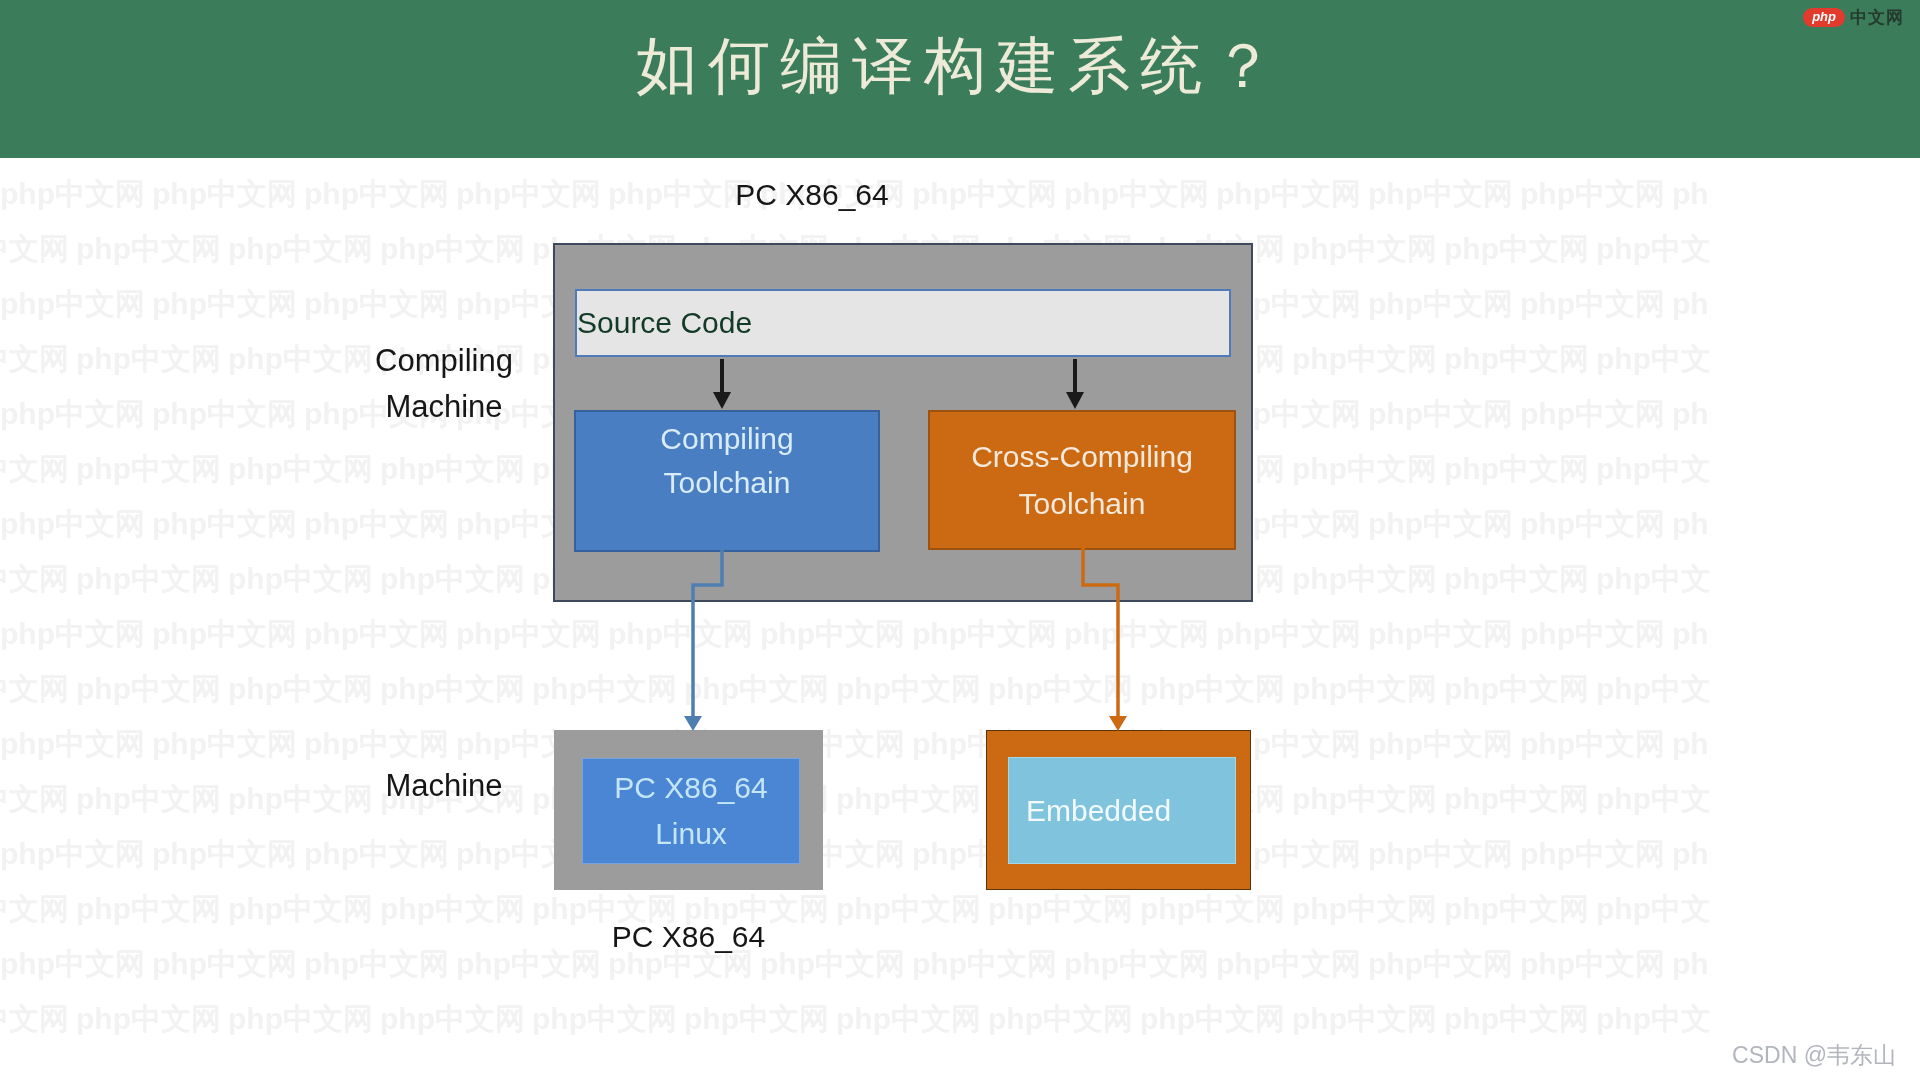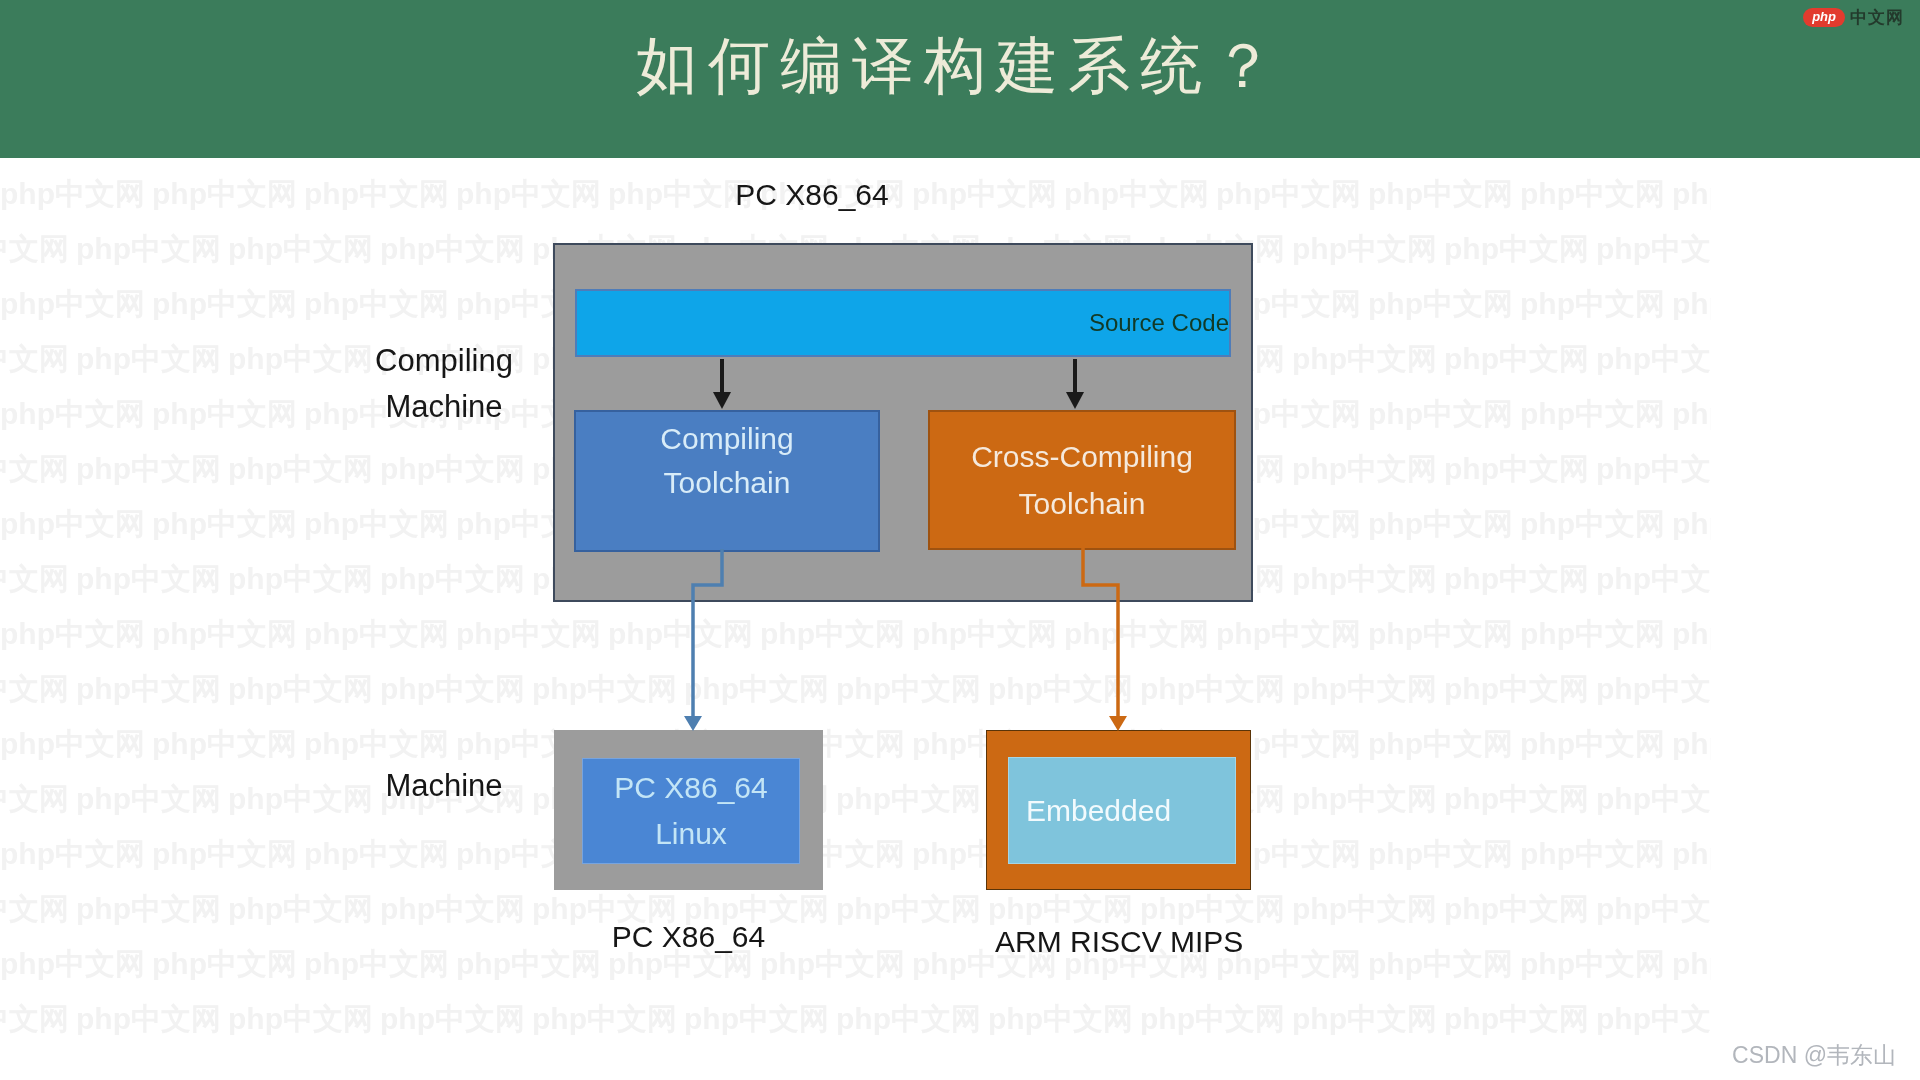--- a/index.html
+++ b/index.html
@@ -55,23 +55,23 @@
   }
   .compiling-label{top:338px;}
   .running-label{top:763px;}
   
   .container-box{
     position:absolute;left:553px;top:243px;width:700px;height:359px;
     background:#9C9C9C;border:2px solid #3E4A5C;box-sizing:border-box;
   }
   .source-box{
     position:absolute;left:20px;top:44px;width:656px;height:68px;
-    background:#0ea5e9;border:2px solid #4F7CB8;box-sizing:border-box;
-    display:flex;align-items:center;justify-content:flex-end;
-    font-size:24px;color:#123A26;
+    background:#e5e5e5;border:2px solid #4F7CB8;box-sizing:border-box;
+    display:flex;align-items:center;justify-content:flex-start;
+    font-size:30px;color:#123A26;
   }
   .native-box{
     position:absolute;left:19px;top:165px;width:306px;height:142px;
     background:#4A7EC2;border:2px solid #36619E;box-sizing:border-box;
     text-align:center;font-size:30px;line-height:44px;
     color:#D8ECF8;padding-top:5px;
   }
   .cross-box{
     position:absolute;left:373px;top:165px;width:308px;height:140px;
     background:#CC6913;border:2px solid #9E5210;box-sizing:border-box;
@@ -381,21 +381,20 @@
   </div>
 
   <div class="board-machine-box">
     <div class="embedded-image-box">
       <div>Embedded</div>
     </div>
   </div>
 
   <div class="lbl bottom-pc-label">PC X86_64</div>
   <div class="lbl board-label">
-    <div>ARM RISCV MIPS</div>
   </div>
 
   <svg class="connectors" width="1920" height="1080" viewBox="0 0 1920 1080">
 
     <g>
       <line x1="722" y1="359" x2="722" y2="392" stroke="#1a1a1a" stroke-width="4"></line>
       <polygon points="713,392 731,392 722,409" fill="#1a1a1a"></polygon>
     </g>
 
     <g>

